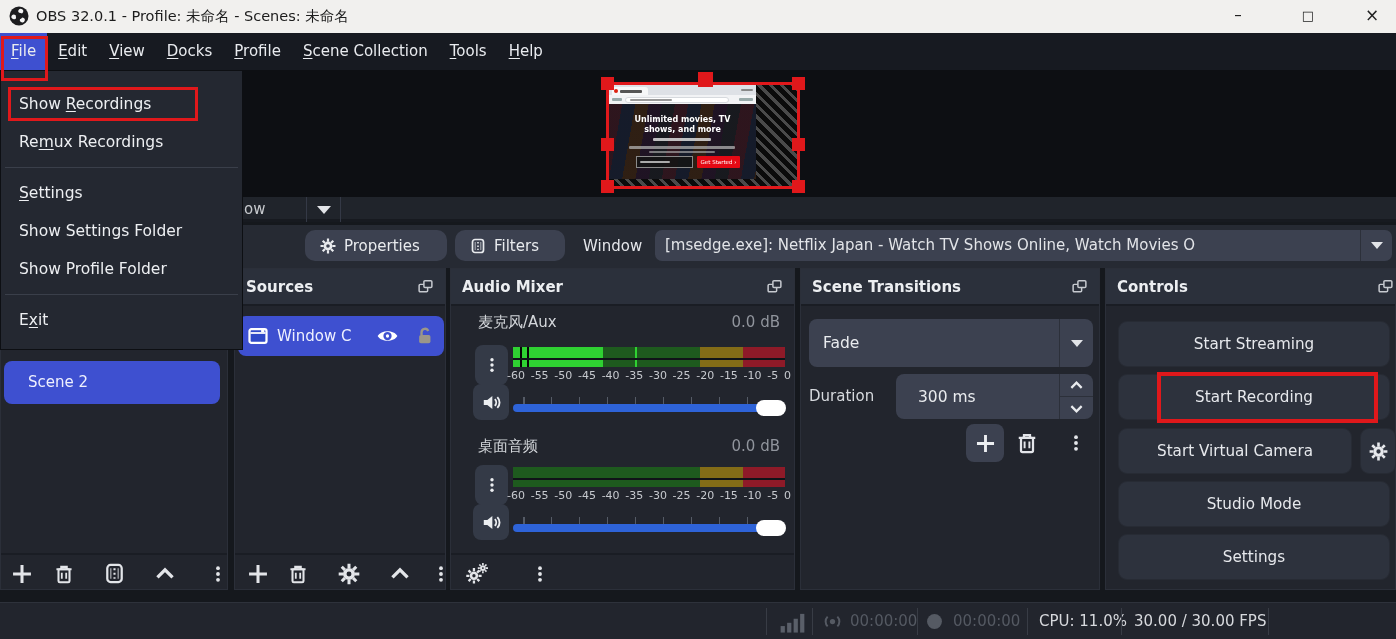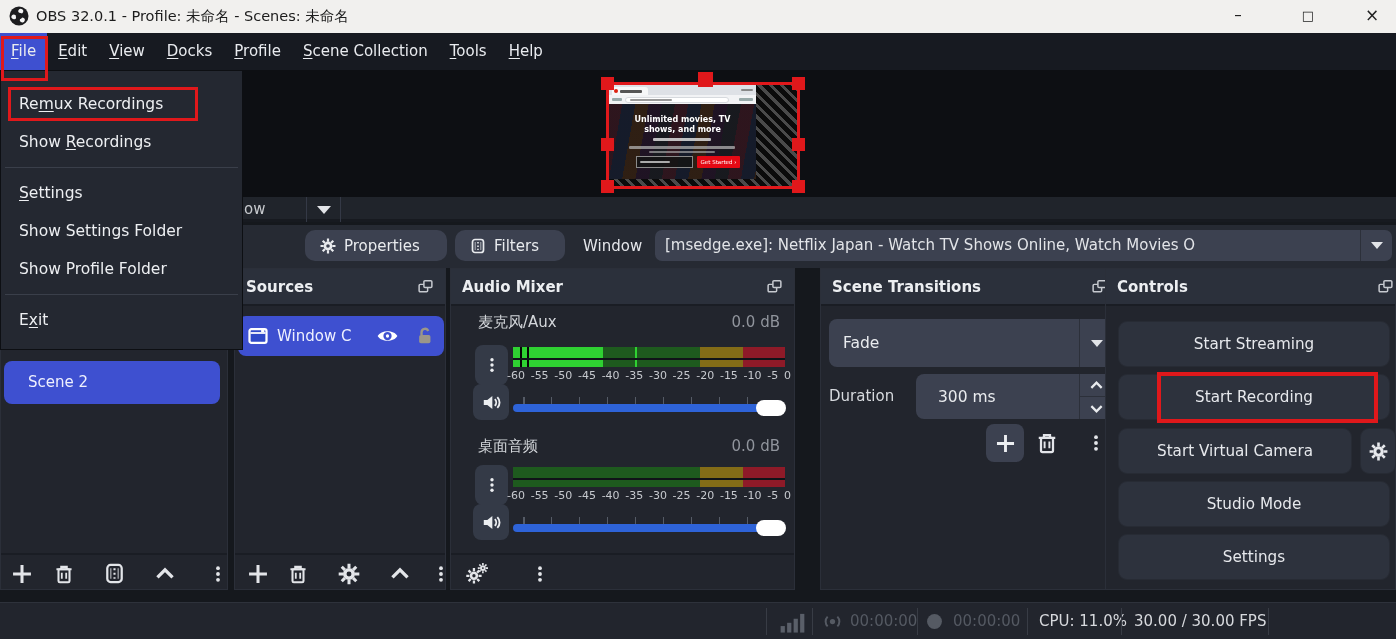--- a/index.html
+++ b/index.html
@@ -463,21 +463,21 @@
     <div class="dock-toolbar">
       <svg class="ic tbi" style="left:14px" width="23" height="23" viewBox="0 0 18 18">
           <use href="#i-gear2"></use>
         </svg>
       <svg class="ic tbi" style="left:80px" width="18" height="22" viewBox="0 0 16 16">
           <use href="#i-dots"></use>
         </svg>
     </div>
   </div>
 
-  <div class="dock" style="left:820px;width:300px">
+  <div class="dock" style="left:800px;width:300px">
     <div class="dock-header">
       <span>Scene Transitions</span>
       <span class="spacer"></span>
       <svg class="ic" width="17" height="17" style="color:#c7cad0">
           <use href="#i-popout"></use>
         </svg>
     </div>
     <div class="combo" style="left:8px;top:50px;width:284px;height:48px">
       <div class="cval">Fade</div>
       <div class="combo-arrow" style="width:34px">
@@ -550,22 +550,22 @@
       </svg>
     <div class="sb-dim" style="left:953px">00:00:00</div>
     <div class="sb-sep" style="left:1027px"></div>
     <div class="sb-txt" style="left:1039px">CPU: 11.0%</div>
     <div class="sb-sep" style="left:1121px"></div>
     <div class="sb-txt" style="left:1134px">30.00 / 30.00 FPS</div>
     <div class="sb-sep" style="left:1268px"></div>
   </div>
 
   <div id="filemenu" class="abs">
+      <div class="dd-item">Show <u>R</u>ecordings</div>
       <div class="dd-item">Re<u>m</u>ux Recordings</div>
-      <div class="dd-item">Show <u>R</u>ecordings</div>
       <div class="menu-sep"></div>
       <div class="dd-item"><u>S</u>ettings</div>
       <div class="dd-item">Show Settings Folder</div>
       <div class="dd-item">Show Profile Folder</div>
       <div class="menu-sep"></div>
       <div class="dd-item">E<u>x</u>it</div>
     </div>
 
   <div class="anno" style="left:1px;top:36px;width:47px;height:45px"></div>
   <div class="anno" style="left:8px;top:87px;width:190px;height:34px"></div>

